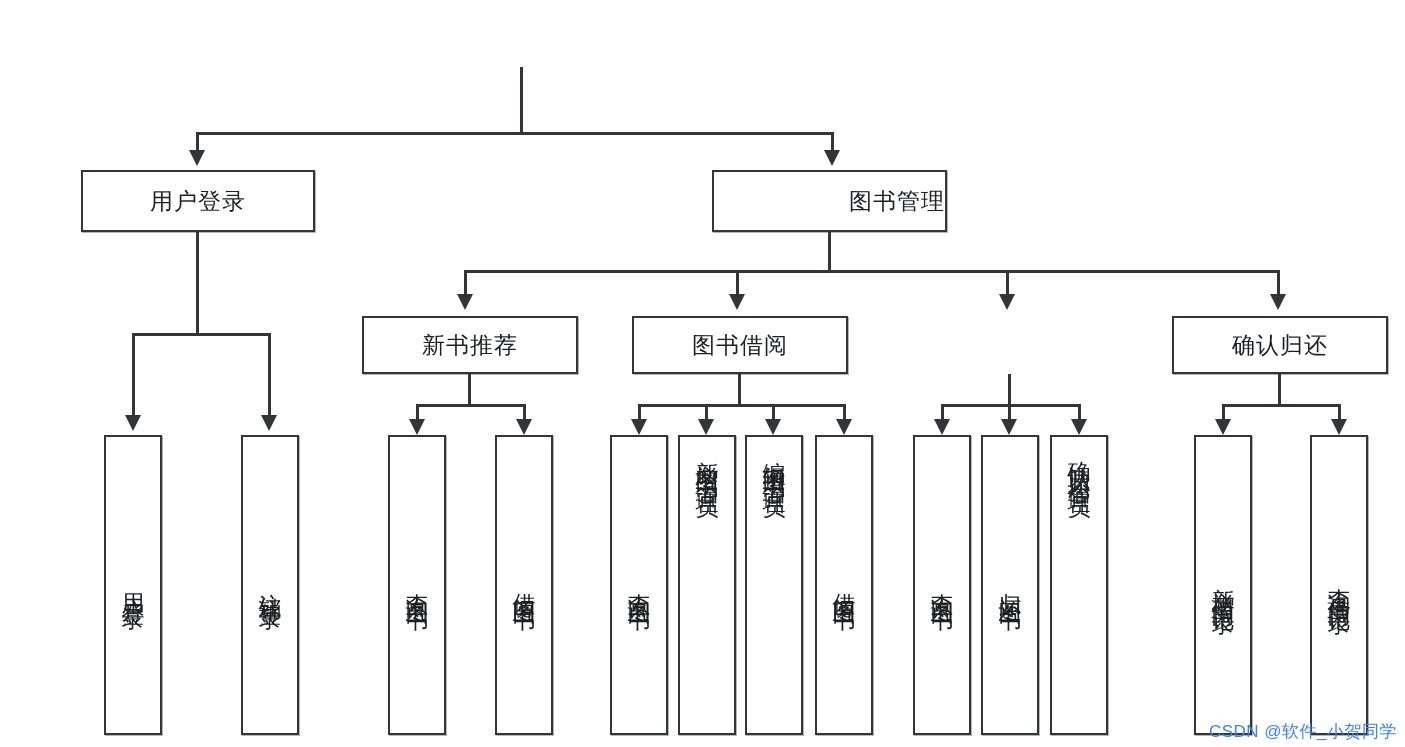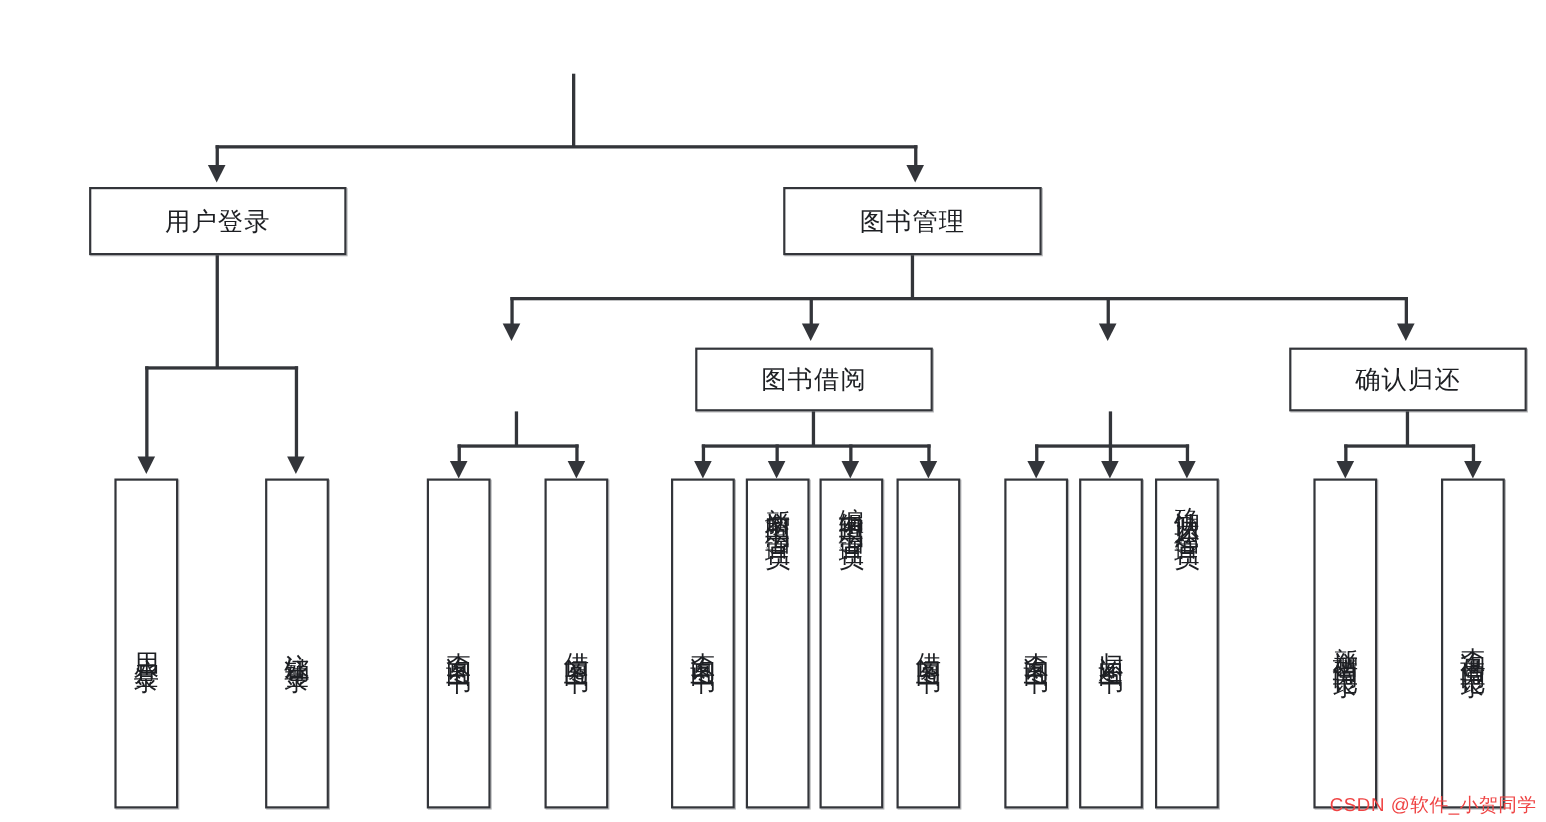--- a/index.html
+++ b/index.html
@@ -71,21 +71,21 @@
     border-left:8px solid transparent;
     border-right:8px solid transparent;
     border-top:16px solid #33353a;
   }
   
   .watermark{
     position:absolute;
     right:8px;
     bottom:4px;
     font-size:17px;
-    color:#ef4444;
+    color:#3b82f6;
     letter-spacing:0.5px;
     white-space:nowrap;
     font-family:"Liberation Sans","DejaVu Sans",sans-serif;
   }
 </style>
 </head>
 <body>
 
 <div id="canvas">
 
@@ -97,21 +97,21 @@
   <div class="ln v" style="left:196px;top:132px;width:3px;height:20px;"></div>
   <div class="arrow" style="left:189px;top:150px;"></div>
 
   <div class="ln v" style="left:831px;top:132px;width:3px;height:20px;"></div>
   <div class="arrow" style="left:824px;top:150px;"></div>
 
   <div class="node horiz" style="left:81px;top:170px;width:234px;height:62px;">
     <span class="lbl">用户登录</span>
   </div>
 
-  <div class="node horiz" style="left:712px;top:170px;width:235px;height:62px;">
+  <div class="node horiz" style="left:712px;top:170px;width:235px;height:62px;justify-content:flex-end;">
     <span class="lbl">图书管理</span>
   </div>
 
   <div class="ln v" style="left:196px;top:232px;width:3px;height:103px;"></div>
   <div class="ln h" style="left:132px;top:333px;width:139px;height:3px;"></div>
   <div class="ln v" style="left:132px;top:333px;width:3px;height:84px;"></div>
   <div class="arrow" style="left:125px;top:415px;"></div>
   <div class="ln v" style="left:268px;top:333px;width:3px;height:84px;"></div>
   <div class="arrow" style="left:261px;top:415px;"></div>
 
@@ -119,20 +119,23 @@
   <div class="ln h" style="left:464px;top:270px;width:816px;height:3px;"></div>
   <div class="ln v" style="left:464px;top:270px;width:3px;height:26px;"></div>
   <div class="arrow" style="left:457px;top:294px;"></div>
   <div class="ln v" style="left:736px;top:270px;width:3px;height:26px;"></div>
   <div class="arrow" style="left:729px;top:294px;"></div>
   <div class="ln v" style="left:1006px;top:270px;width:3px;height:26px;"></div>
   <div class="arrow" style="left:999px;top:294px;"></div>
   <div class="ln v" style="left:1277px;top:270px;width:3px;height:26px;"></div>
   <div class="arrow" style="left:1270px;top:294px;"></div>
 
+  <div class="node horiz" style="left:362px;top:316px;width:216px;height:58px;">
+    <span class="lbl">新书推荐</span>
+  </div>
   <div class="node horiz" style="left:632px;top:316px;width:216px;height:58px;justify-content:center;">
     <span class="lbl">图书借阅</span>
   </div>
   <div class="node horiz" style="left:1172px;top:316px;width:216px;height:58px;">
     <span class="lbl">确认归还</span>
   </div>
 
   <div class="ln v" style="left:468px;top:374px;width:3px;height:32px;"></div>
   <div class="ln h" style="left:416px;top:404px;width:110px;height:3px;"></div>
   <div class="ln v" style="left:416px;top:404px;width:3px;height:17px;"></div>

